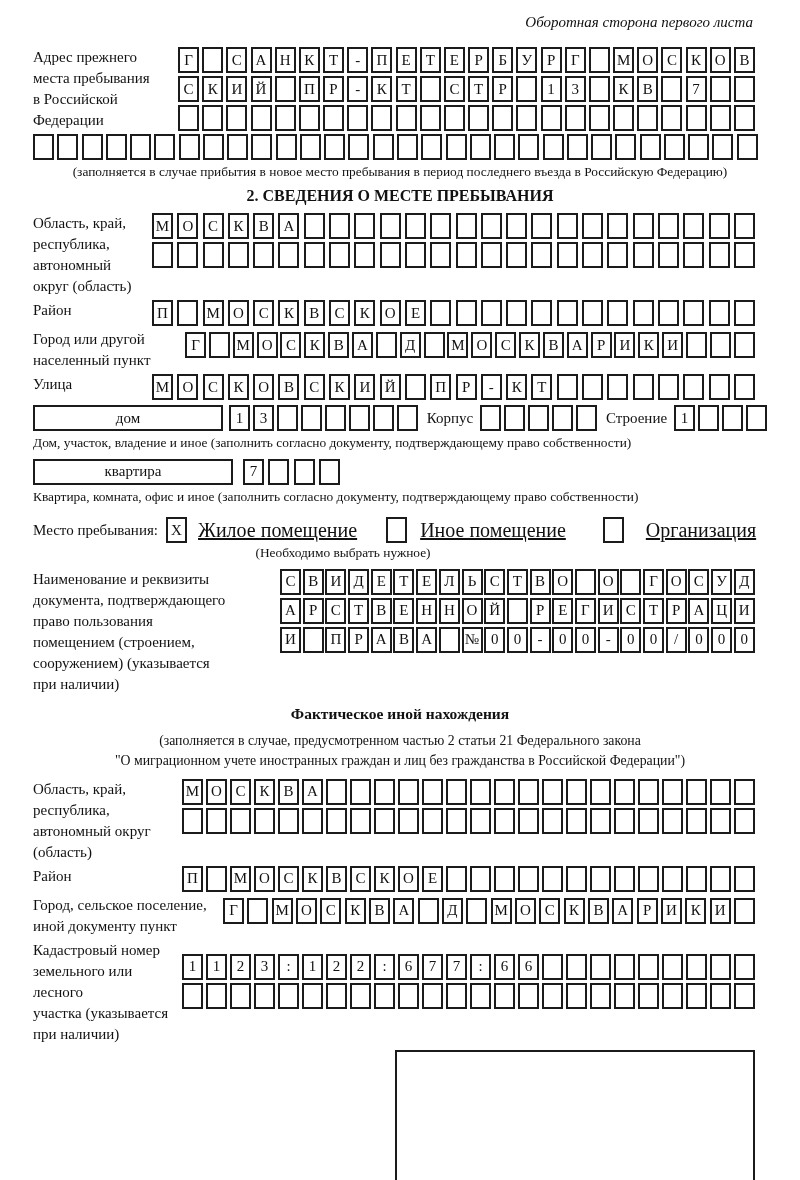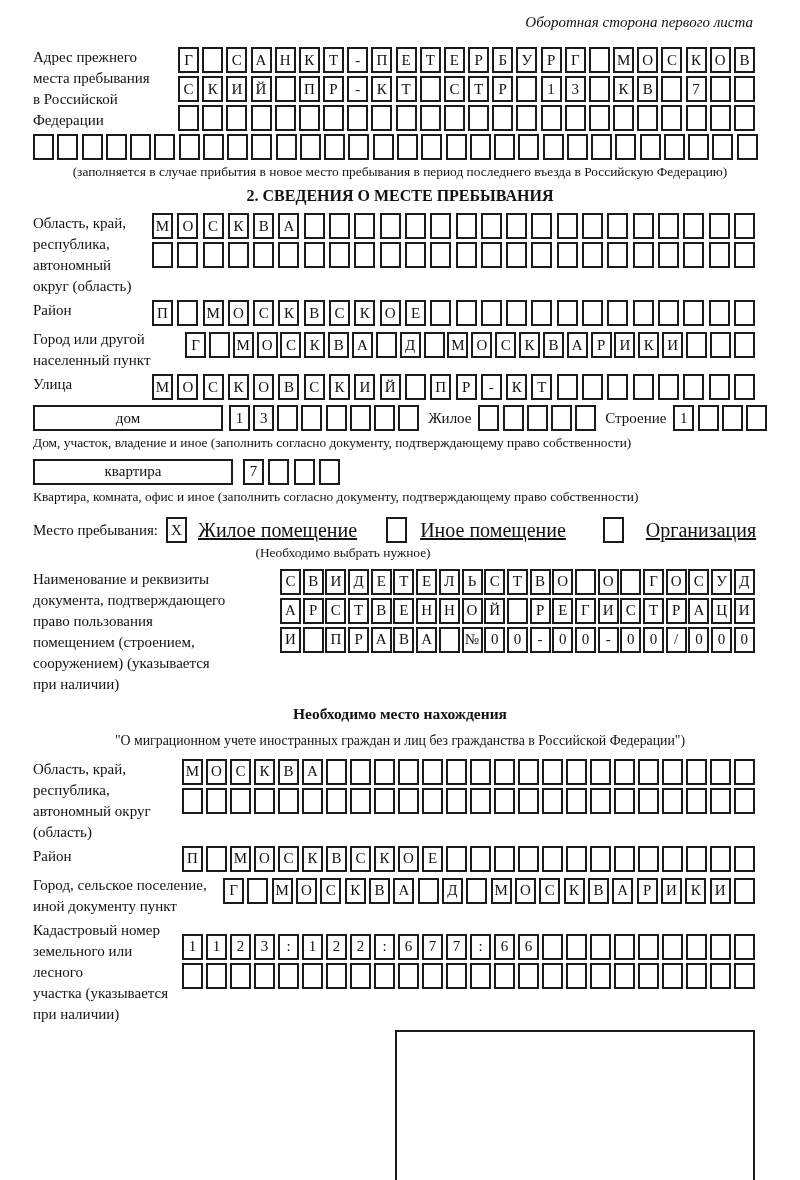--- a/index.html
+++ b/index.html
@@ -318,21 +318,21 @@
     <div class="cr cwh8 mb0" style="margin-left:6px">
         <div class="cell">1</div>
         <div class="cell">3</div>
         <div class="cell"></div>
         <div class="cell"></div>
         <div class="cell"></div>
         <div class="cell"></div>
         <div class="cell"></div>
         <div class="cell"></div>
       </div>
-    <div class="inline-lbl" style="margin-left:9px;margin-right:7px">Жилое</div>
+    <div class="inline-lbl" style="margin-left:9px;margin-right:7px">Корпус</div>
     <div class="cr cwh5 mb0">
         <div class="cell"></div>
         <div class="cell"></div>
         <div class="cell"></div>
         <div class="cell"></div>
         <div class="cell"></div>
       </div>
     <div class="inline-lbl" style="margin-left:9px;margin-right:7px">Строение</div>
     <div class="cr cwh4 mb0">
         <div class="cell">1</div>
@@ -438,21 +438,22 @@
           <div class="cell">0</div>
           <div class="cell">0</div>
           <div class="cell">/</div>
           <div class="cell">0</div>
           <div class="cell">0</div>
           <div class="cell">0</div>
         </div>
     </div>
   </div>
 
-  <div class="fact-title">Необходимо место нахождения</div>
+  <div class="fact-title">Фактическое иной нахождения</div>
+  <div class="fact-note">(заполняется в случае, предусмотренном частью 2 статьи 21 Федерального закона</div>
   <div class="fact-note" style="margin-bottom:8px">"О миграционном учете иностранных граждан и лиц без гражданства в Российской Федерации")</div>
 
   <div class="frow">
     <div class="lbl lw149">Область, край,
 республика,
 автономный округ
 (область)</div>
     <div class="cells-col">
       <div class="cr cw573">
           <div class="cell">М</div>

